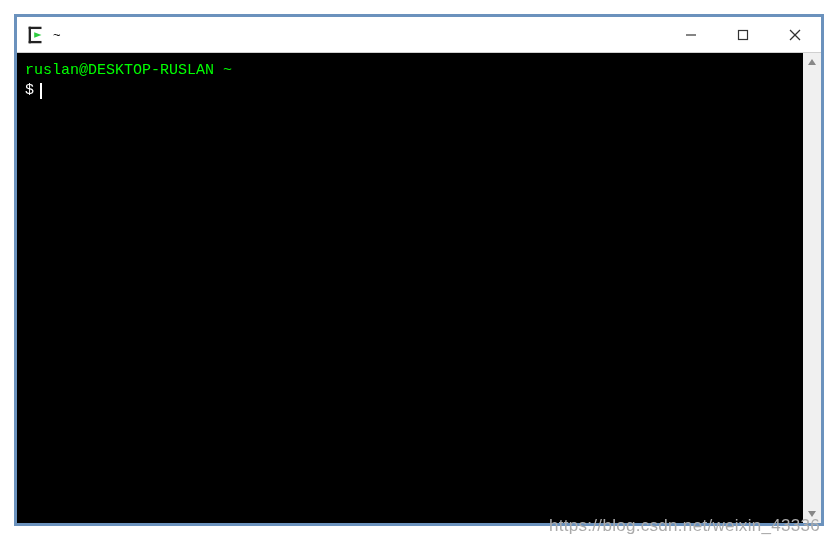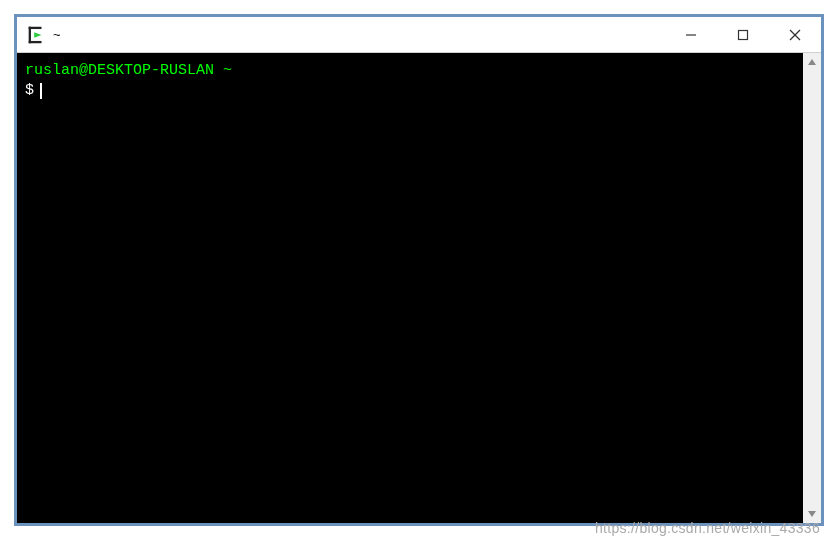--- a/index.html
+++ b/index.html
@@ -149,21 +149,21 @@
     }
     .scroll-arrow-up svg, .scroll-arrow-down svg {
       width: 8px;
       height: 6px;
       fill: #888888;
     }
     .watermark {
       position: absolute;
       bottom: 4px;
       right: 18px;
-      font-size: 14px;
+      font-size: 17px;
       color: #aaaaaa;
       font-family: Arial, sans-serif;
       letter-spacing: 0.3px;
       text-align: center;
     }
   </style>
 </head>
 <body>
 
 <div class="window">

